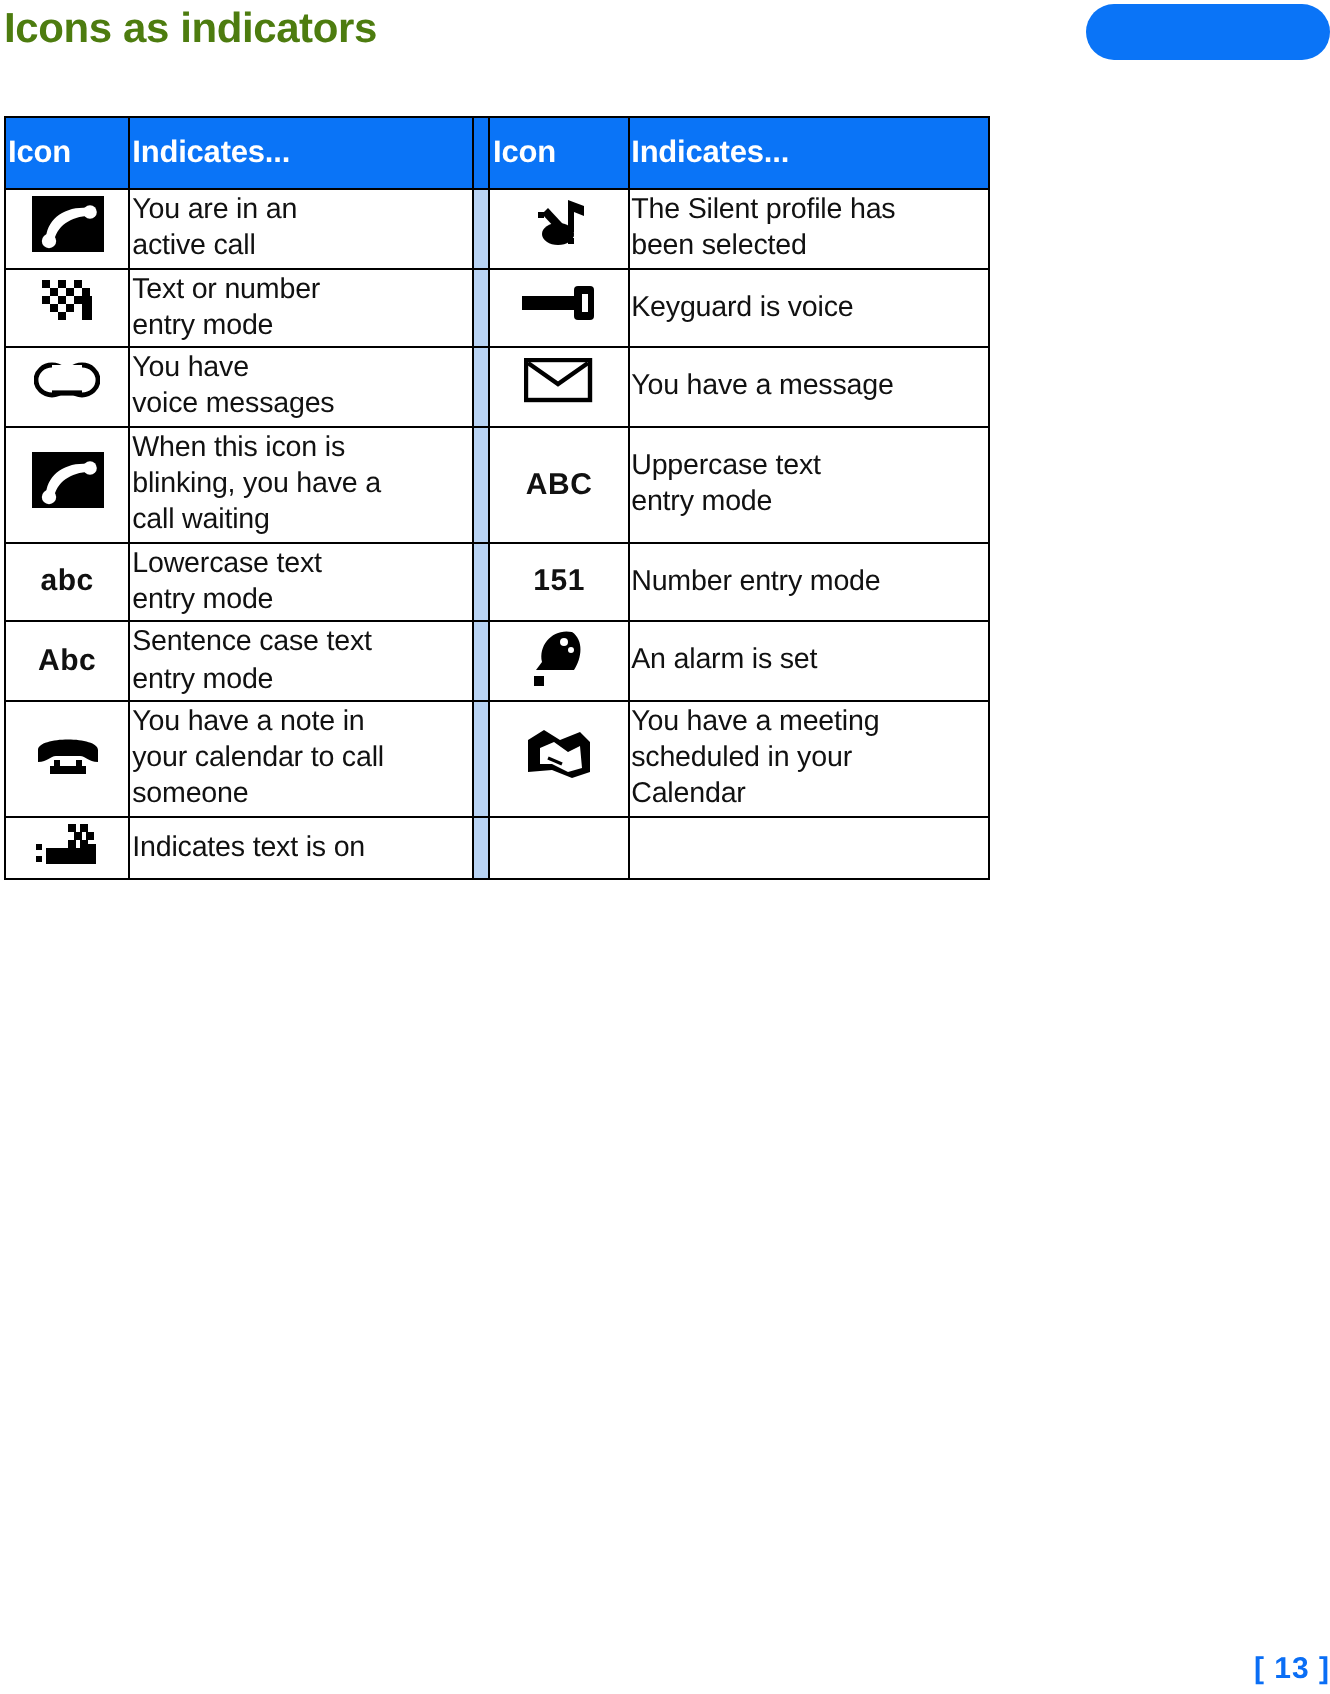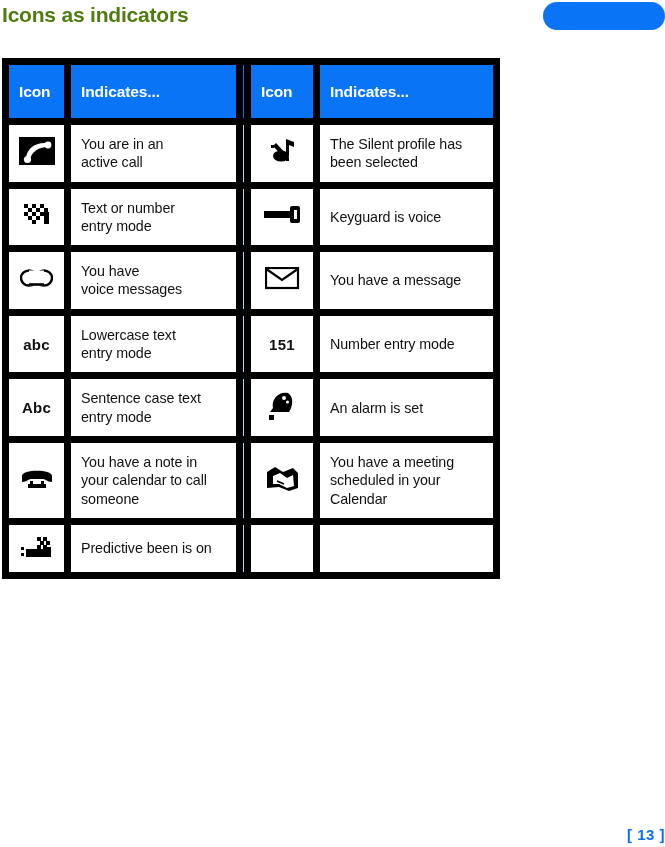--- a/index.html
+++ b/index.html
@@ -41,22 +41,22 @@
   
   #icon-table {
     position: absolute;
     left: 2px;
     top: 58px;
     width: 493px;
     border-collapse: collapse;
     table-layout: fixed;
   }
   #icon-table td, #icon-table th {
-    border: 7px solid #000000;
-    padding: 10px;
+    border: 1px solid #000000;
+    padding: 1px;
     vertical-align: middle;
   }
 
   
   col.c-icon   { width: 62px; }
   col.c-desc   { width: 172px; }
   col.c-gap    { width: 8px;  }
   col.c-icon2  { width: 69px; }
   col.c-desc2  { width: 180px; }
 
@@ -207,20 +207,32 @@
           </svg></td>
         <td class="desc">You have<br>voice messages</td>
         <td class="gap-cell"></td>
         <td class="iconcell"><svg class="glyph" width="35" height="23" viewBox="0 0 35 23" xmlns="http://www.w3.org/2000/svg">
             <rect x="1" y="1" width="32" height="20" fill="#fff" stroke="#000" stroke-width="2.2"></rect>
             <path d="M2 2.5 L17 13 L32 2.5" fill="none" stroke="#000" stroke-width="2.2"></path>
           </svg></td>
         <td class="desc">You have a message</td>
       </tr>
       <tr>
+        <td class="iconcell"><svg class="glyph" width="36" height="28" viewBox="0 0 36 28" xmlns="http://www.w3.org/2000/svg">
+            <rect x="0" y="0" width="36" height="28" fill="#000"></rect>
+            <path d="M7 22 C7 12, 16 5, 28 6 L30 10 C20 9.5, 12 15, 11 23 Z" fill="#fff"></path>
+            <circle cx="8.5" cy="22.5" r="3.6" fill="#fff"></circle>
+            <circle cx="29" cy="8" r="3.4" fill="#fff"></circle>
+          </svg></td>
+        <td class="desc">When this icon is<br>blinking, you have a<br>call waiting</td>
+        <td class="gap-cell"></td>
+        <td class="iconcell text-icon">ABC</td>
+        <td class="desc">Uppercase text<br>entry mode</td>
+      </tr>
+      <tr>
         <td class="iconcell text-icon">abc</td>
         <td class="desc">Lowercase text<br>entry mode</td>
         <td class="gap-cell"></td>
         <td class="iconcell text-icon">151</td>
         <td class="desc">Number entry mode</td>
       </tr>
       <tr>
         <td class="iconcell text-icon">Abc</td>
         <td class="desc">Sentence case text<br>entry mode</td>
         <td class="gap-cell"></td>
@@ -257,21 +269,21 @@
               <rect x="16" y="2" width="4" height="4"></rect>
               <rect x="22" y="2" width="4" height="4"></rect>
               <rect x="19" y="6" width="4" height="4"></rect>
               <rect x="25" y="6" width="4" height="4"></rect>
               <rect x="16" y="10" width="4" height="4"></rect>
               <rect x="22" y="10" width="4" height="4"></rect>
               <rect x="25" y="12" width="5" height="8"></rect>
               <rect x="5" y="19" width="25" height="3"></rect>
             </g>
           </svg></td>
-        <td class="desc">Predictive been is on</td>
+        <td class="desc">Indicates text is on</td>
         <td class="gap-cell"></td>
         <td class="iconcell"></td>
         <td class="desc"></td>
       </tr>
     </tbody>
 </table>
 
 <div id="footer-page">[ 13 ]</div>
 
 </body></html>

